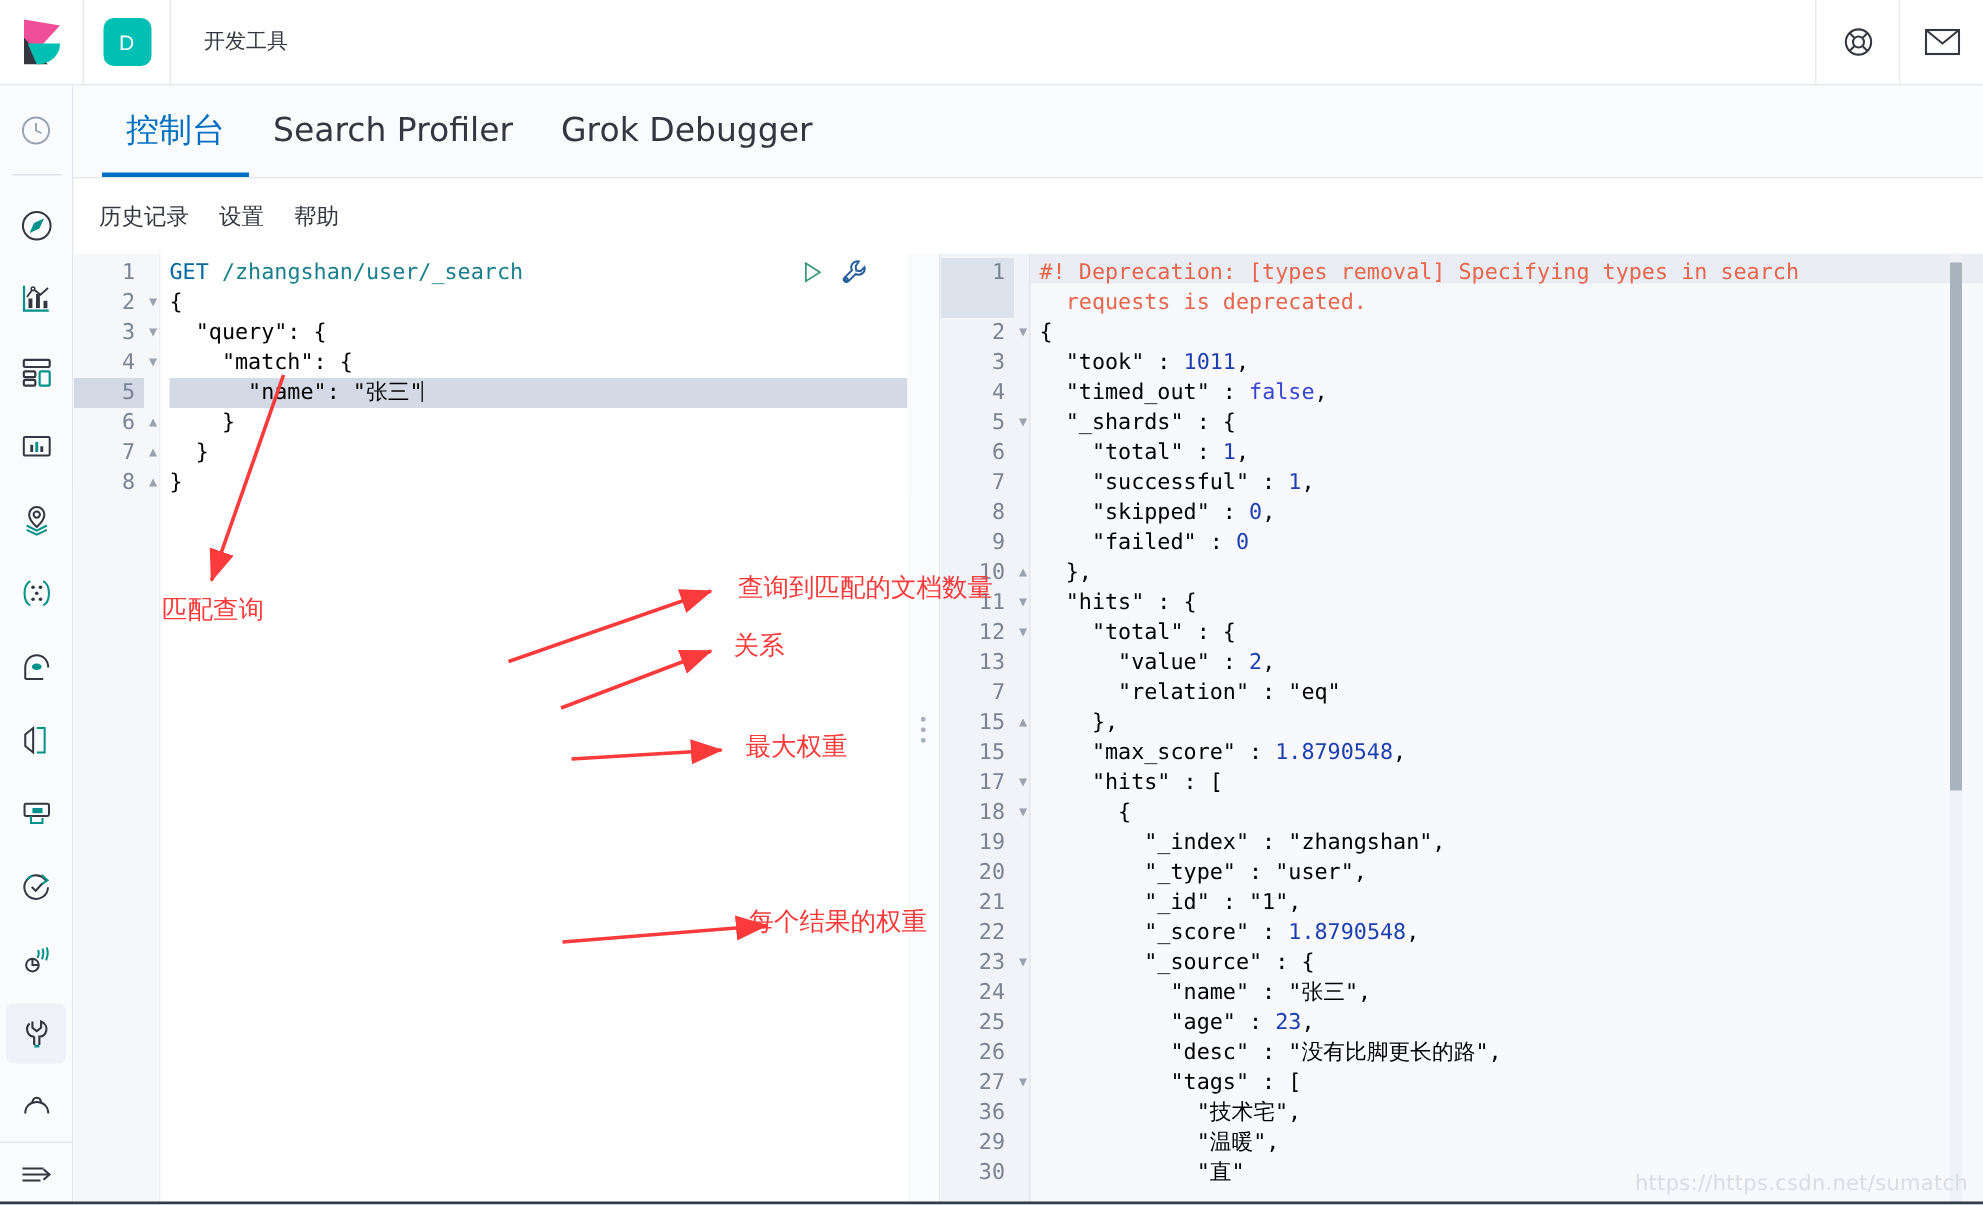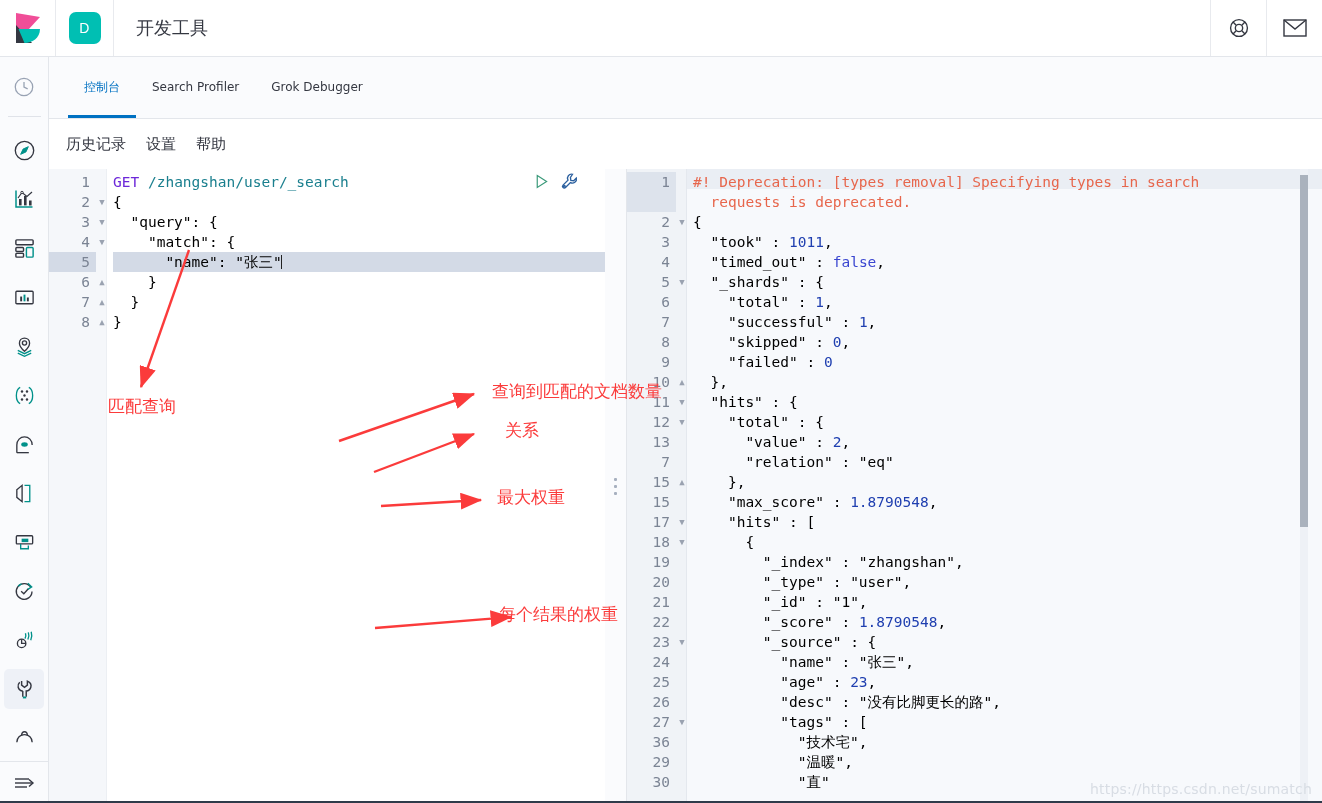--- a/index.html
+++ b/index.html
@@ -24,21 +24,21 @@
   .hdr-space{
     width:58px;height:56px;display:flex;align-items:center;justify-content:center;
     border-right:1px solid #e8eaee;box-sizing:border-box;flex:0 0 58px;
   }
   .space-badge{
     width:32px;height:32px;border-radius:7px;background:#00bfb3;color:#fff;
     display:flex;align-items:center;justify-content:center;
     font-size:14px;font-weight:400;letter-spacing:.3px;
   }
   .hdr-title{
-    padding-left:22px;font-size:18px;color:#343741;font-weight:400;flex:1 1 auto;
+    padding-left:22px;font-size:14px;color:#343741;font-weight:400;flex:1 1 auto;
     font-family:"DejaVu Sans","Liberation Sans",sans-serif;
   }
   .hdr-right{display:flex;align-items:center;height:56px;}
   .hdr-btn{
     width:56px;height:56px;display:flex;align-items:center;justify-content:center;
     border-left:1px solid #e8eaee;box-sizing:border-box;
   }
 
   
   .rail{
@@ -61,21 +61,21 @@
   }
 
   
   .tabbar{
     position:absolute;left:49px;top:57px;width:1273px;height:62px;
     background:#fafbfd;border-bottom:1px solid #e3e6eb;box-sizing:border-box;
     display:flex;align-items:flex-end;padding-left:19px;
   }
   .tab{
     position:relative;height:61px;line-height:61px;padding:0 16px;
-    font-size:12px;color:#343741;box-sizing:border-box;
+    font-size:22px;color:#343741;box-sizing:border-box;
     font-family:"DejaVu Sans","Liberation Sans",sans-serif;
   }
   .tab.active{color:#0071c2;font-weight:400;}
   .tab.active:after{
     content:"";position:absolute;left:0;right:0;bottom:0;height:3px;background:#0071c2;
   }
 
   
   .subbar{
     position:absolute;left:49px;top:119px;width:1273px;height:50px;
@@ -120,21 +120,21 @@
     font-size:14.5px;line-height:20px;color:#7b8494;
   }
   .ln{display:block;height:20px;padding-right:6px;position:relative;}
   .ln .fold{
     position:absolute;right:-12px;top:0;width:12px;text-align:center;
     font-size:9px;color:#9aa2b0;line-height:20px;
   }
   .ln.hl{background:#d3dae6;}
 
   
-  .t-method{color:#6d28d9;}
+  .t-method{color:#0369a1;}
   .t-url{color:#1a7f8e;}
   .t-num{color:#1f3fb0;}
   .t-bool{color:#3a46d0;}
   .t-warn{color:#e7664c;}
   .caret{
     display:inline-block;width:1px;height:14px;background:#222;
     vertical-align:-2px;margin:0 -1px;
   }
 
   .ed-actions{
@@ -484,21 +484,21 @@
 
       <line x1="325" y1="303" x2="425" y2="265" stroke="#fb3b3b" stroke-width="2.4" marker-end="url(#ah)"></line>
 
       <line x1="332" y1="337" x2="432" y2="331" stroke="#fb3b3b" stroke-width="2.4" marker-end="url(#ah)"></line>
 
       <line x1="326" y1="459" x2="462" y2="448" stroke="#fb3b3b" stroke-width="2.4" marker-end="url(#ah)"></line>
     </svg>
 
     <div class="anno-text" style="left:59px;top:226px;">匹配查询</div>
     <div class="anno-text" style="left:443px;top:211px;">查询到匹配的文档数量</div>
-    <div class="anno-text" style="left:456px;top:250px;">关系</div>
+    <div class="anno-text" style="left:440px;top:250px;">关系</div>
     <div class="anno-text" style="left:448px;top:317px;">最大权重</div>
     <div class="anno-text" style="left:450px;top:434px;">每个结果的权重</div>
 
     <div class="watermark">https://https.csdn.net/sumatch</div>
   </div>
 
   <div class="bottom-rule"></div>
 </div>
 
 </body></html>

